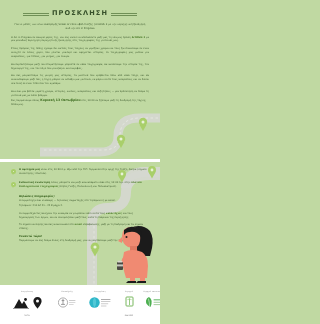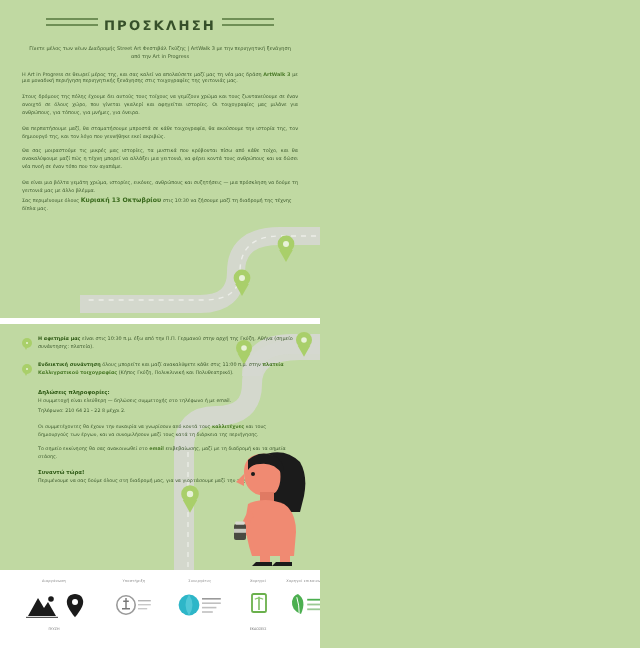--- a/index.html
+++ b/index.html
@@ -13,21 +13,21 @@
   .flyer { position:absolute; inset:0; background:#c0d9a2; overflow:hidden; }
 
   
   .road-layer { position:absolute; inset:0; pointer-events:none; }
 
   
   .panel-top {
     position:absolute; left:0; top:0; width:160px; height:159px;
     padding:9px 11px 0 11px; z-index:3;
   }
-  .title-row { display:flex; justify-content:center; gap:3px; margin-bottom:6px; }
+  .title-row { display:flex; align-items:center; justify-content:center; gap:3px; margin-bottom:6px; }
   .rule { height:0; border-top:1px solid #6f8f56; width:26px; position:relative; }
   .rule:after { content:""; position:absolute; left:0; right:0; top:1.6px; border-top:1px solid #6f8f56; }
   .title {
     font-size:6.6px; font-weight:bold; letter-spacing:1.1px;
     color:#36502a; white-space:nowrap;
   }
   .subtitle {
     font-size:2.5px; line-height:1.5; color:#3d5a2e; text-align:center;
     margin-bottom:5px; padding:0 3px;
   }

